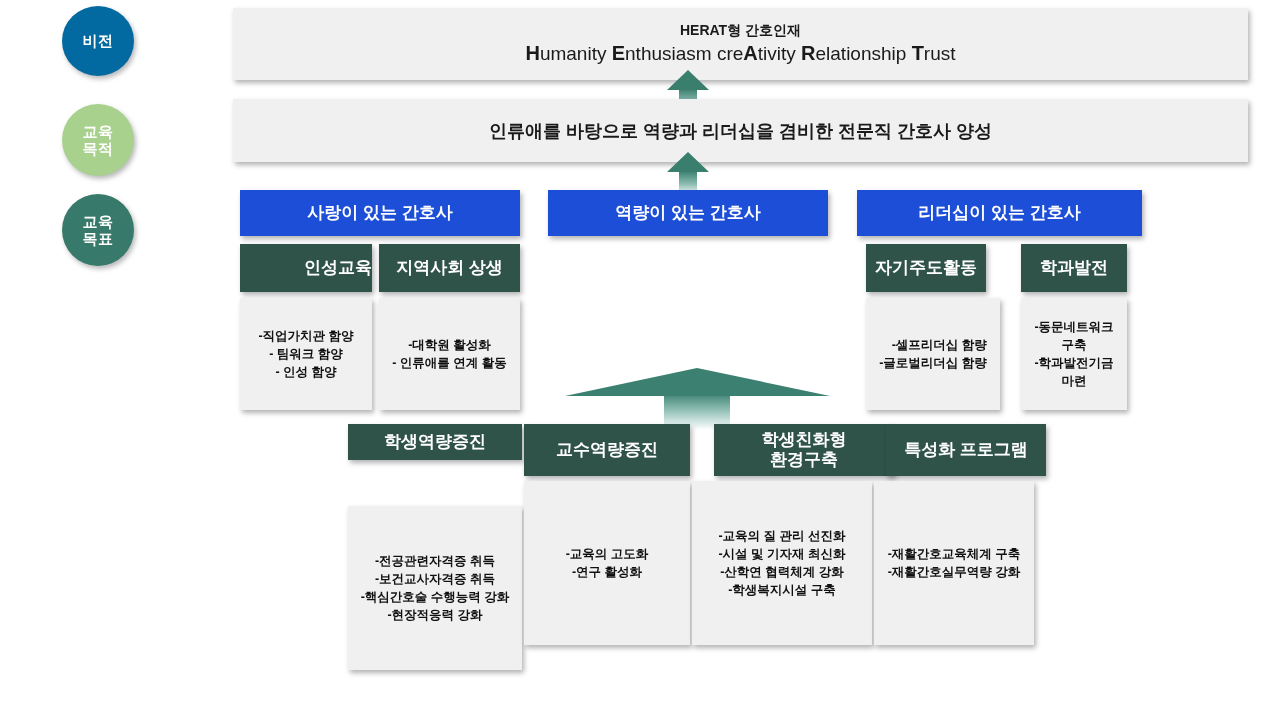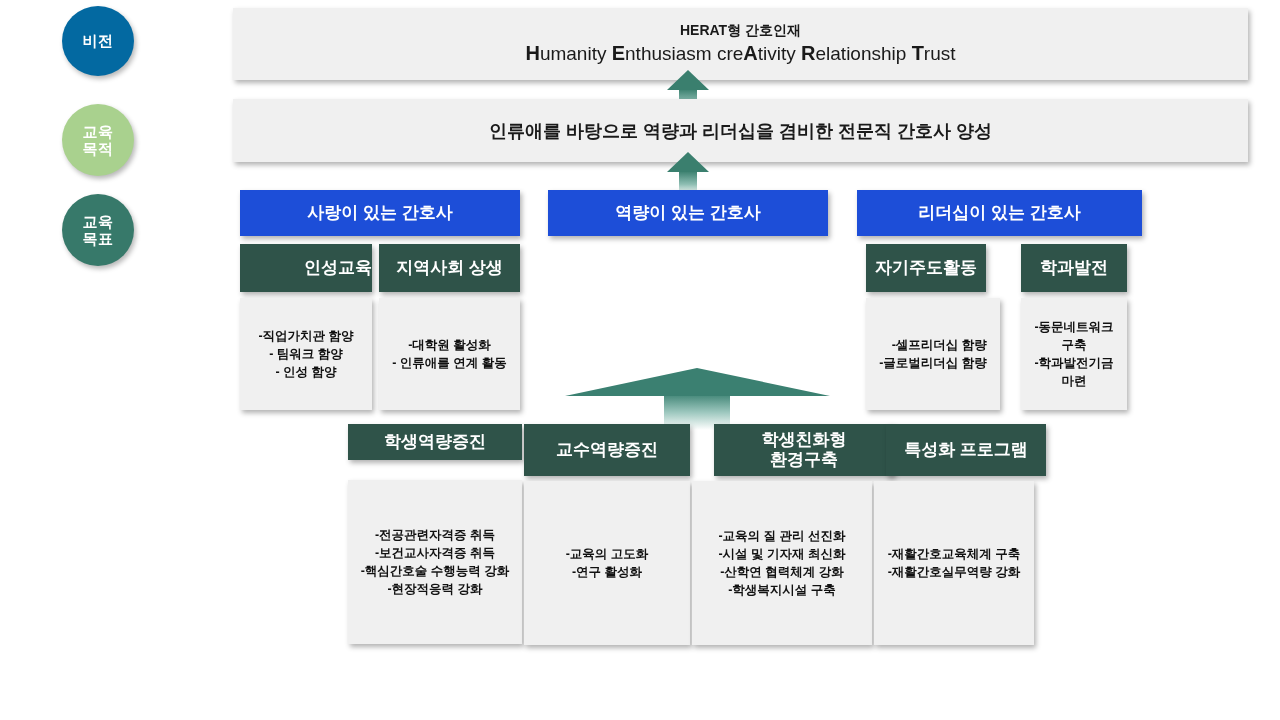--- a/index.html
+++ b/index.html
@@ -114,21 +114,21 @@
   #sub-self{left:866px;top:244px;width:120px;height:48px;}
   #sub-dev{left:1021px;top:244px;width:106px;height:48px;}
   #body-self{left:866px;top:298px;width:134px;height:112px;text-align:right;}
   #body-dev{left:1021px;top:298px;width:106px;height:112px;}
 
   
   #head-b1{left:348px;top:424px;width:174px;height:36px;}
   #head-b2{left:524px;top:424px;width:166px;height:52px;}
   #head-b3{left:714px;top:424px;width:180px;height:52px;}
   #head-b4{left:874px;top:424px;width:160px;height:52px;margin-left:12px;}
-  #body-b1{left:348px;top:480px;width:174px;height:164px;}
+  #body-b1{left:348px;top:506px;width:174px;height:164px;}
   #body-b2{left:524px;top:481px;width:166px;height:164px;}
   #body-b3{left:692px;top:481px;width:180px;height:164px;}
   #body-b4{left:874px;top:481px;width:160px;height:164px;}
 </style>
 </head>
 <body>
 
 <div class="stage">
 
   <div class="circle" id="circle-vision">

